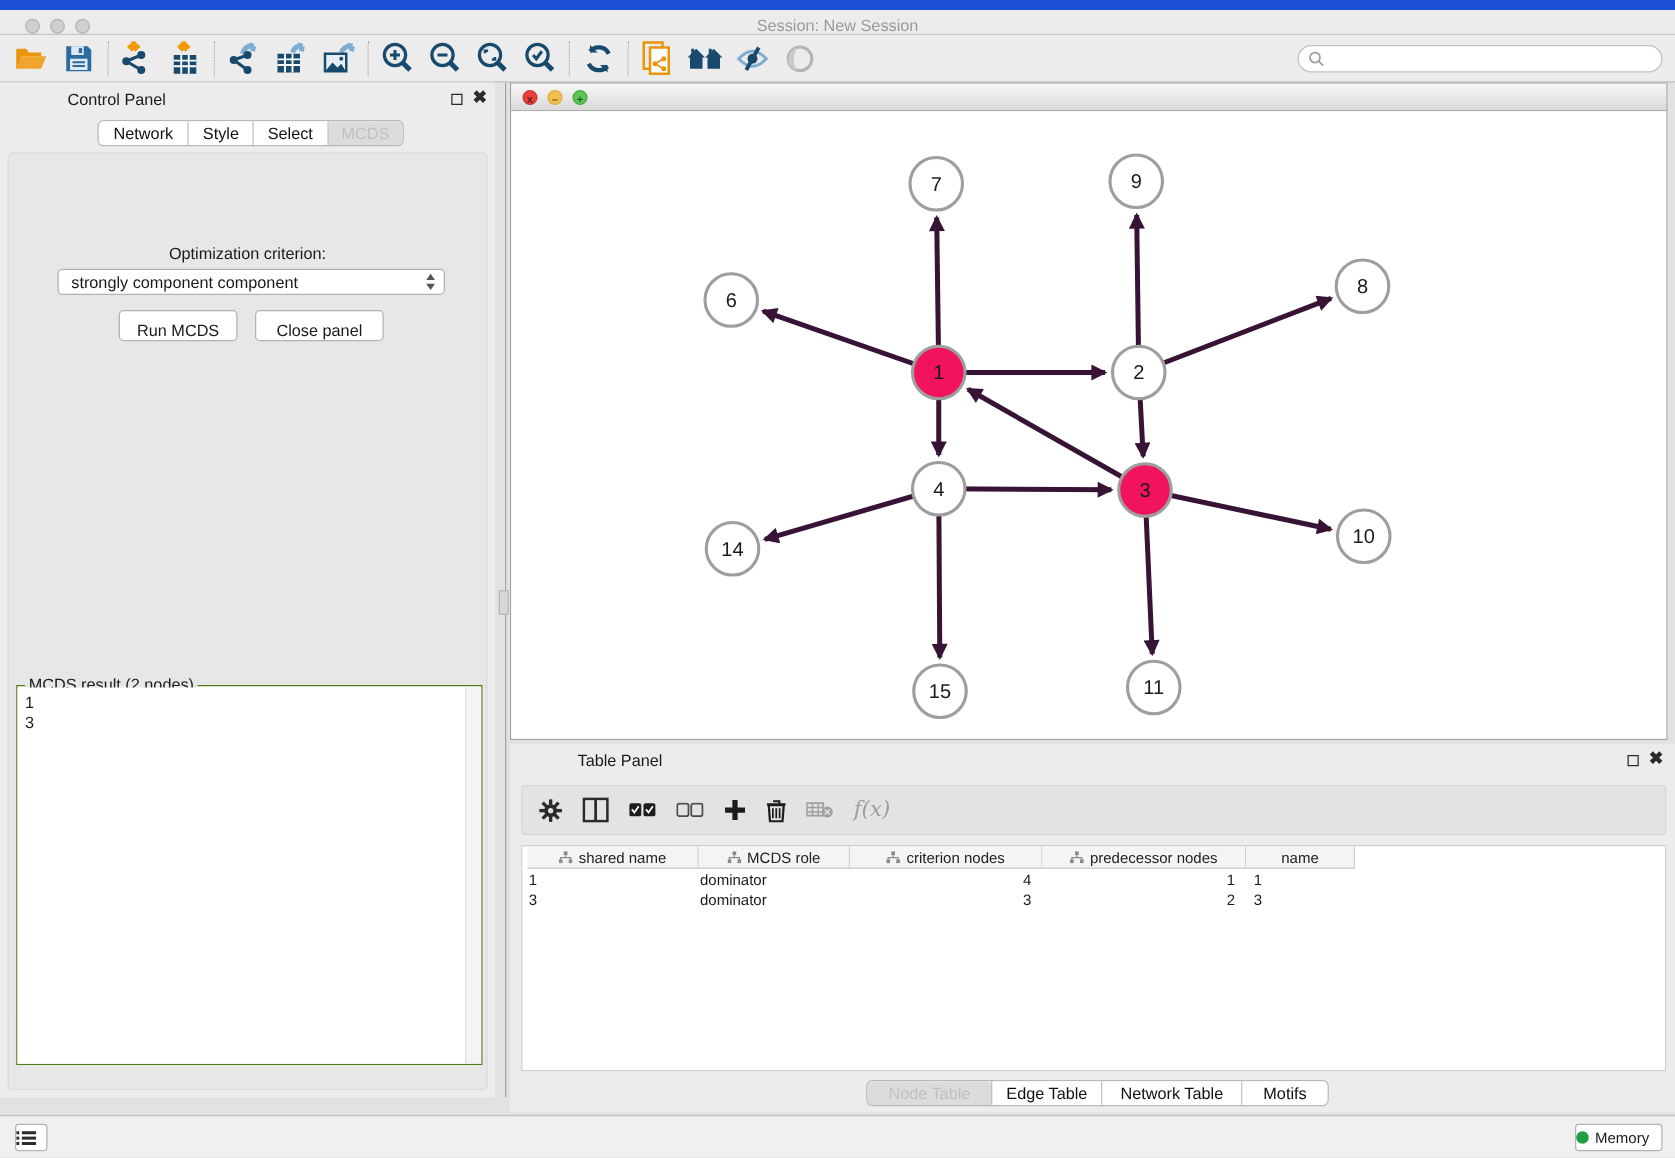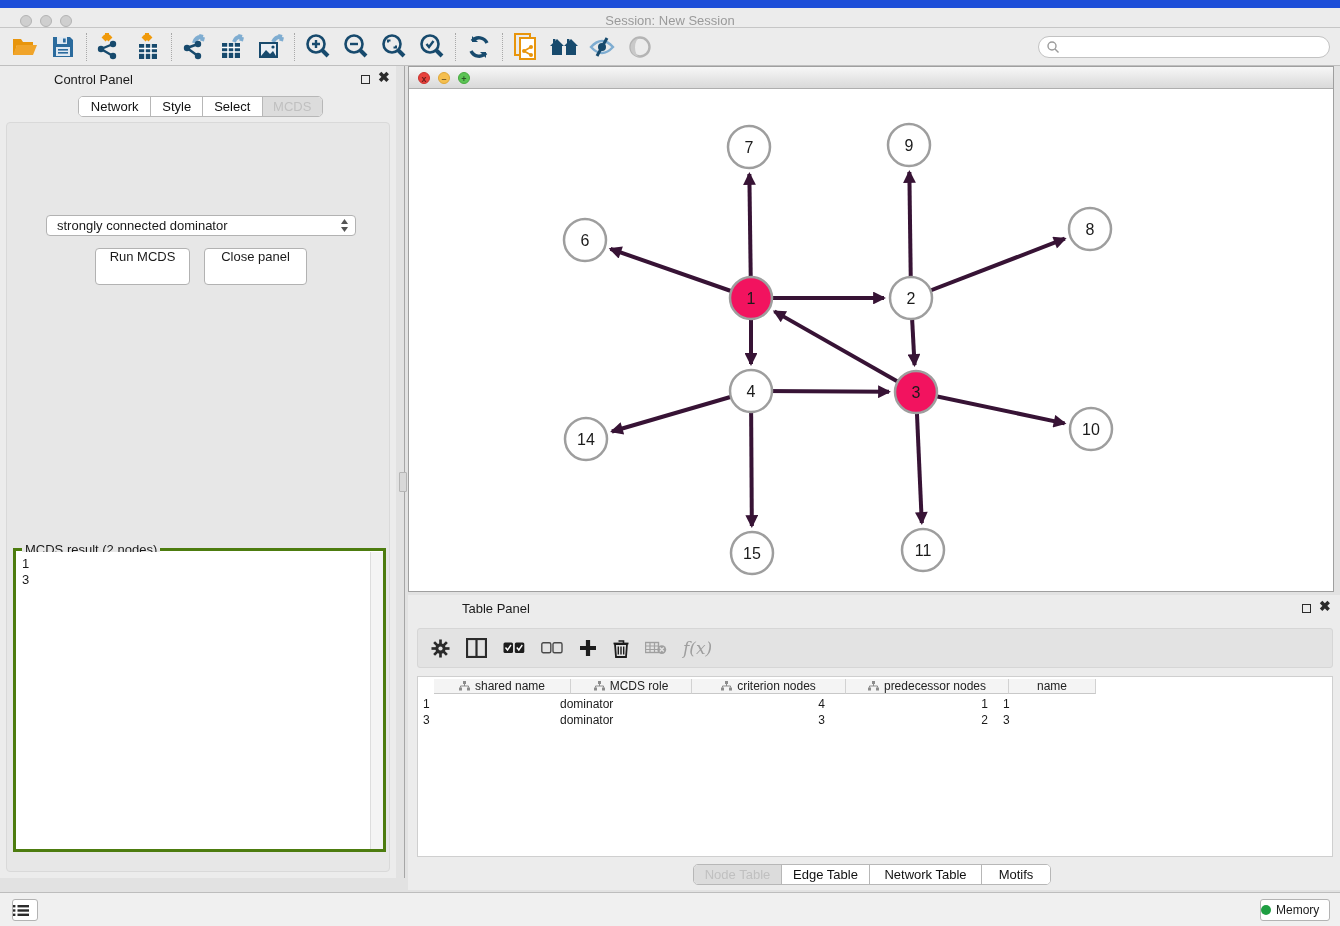--- a/index.html
+++ b/index.html
@@ -36,25 +36,25 @@
   .seg:last-child { border-right:none; }
   .seg.selected { background:#dcdcdc; color:#c0c0c0; }
 
   .cp-content { position:absolute; left:6px; top:56px; width:384px; height:750px;
                 background:#e7e7e7; border:1px solid #d9d9d9; border-radius:4px; }
   .opt-label { position:absolute; left:0; width:100%; top:72px; text-align:center; font-size:13px; }
   .dropdown { position:absolute; left:39px; top:92px; width:310px; height:21px; background:#fff;
               border:1px solid #b2b2b2; border-radius:4px; font-size:13px;
               display:flex; align-items:center; padding-left:10px; }
   .dd-stepper { position:absolute; right:6px; top:2px; display:flex; flex-direction:column; gap:1px; }
-  .btn { position:absolute; height:37px; background:#fff; border:1px solid #b2b2b2; border-radius:4px;
-         font-size:13px; display:flex; align-items:flex-start; justify-content:center; }
+  .btn { position:absolute; height:25px; background:#fff; border:1px solid #b2b2b2; border-radius:4px;
+         font-size:13px; display:flex; align-items:flex-end; justify-content:center; }
 
   .mcds-fieldset { position:absolute; left:6px; top:425px; width:373px; height:304px;
-                   border:3px solid #4d7c0f; background:#fff; }
+                   border:1px solid #4d7c0f; background:#fff; }
   .mcds-legend { position:absolute; left:6px; top:-9px; background:#e7e7e7; padding:0 3px; font-size:13px; }
   .mcds-body { position:absolute; left:0; top:1px; right:13px; bottom:0; background:#fff;
                font-size:13px; line-height:16px; padding:4px 0 0 6px; }
   .mcds-scroll { position:absolute; right:0; top:1px; width:13px; bottom:0;
                  background:#f4f4f4; border-left:1px solid #ddd; }
 
   .v-divider { left:404px; top:66px; width:1px; height:812px; background:#a6a6a6; }
   .v-grip { left:399px; top:472px; width:8px; height:20px; background:#d8d8d8;
             border:1px solid #b5b5b5; border-radius:1px; }
 
@@ -70,21 +70,21 @@
 
   
   .table-panel { left:408px; top:595px; width:932px; height:295px; background:#ececec; }
   .tp-toolbar { position:absolute; left:9px; top:33px; width:916px; height:40px;
                 background:#e3e3e3; border:1px solid #d6d6d6; border-radius:3px;
                 display:flex; align-items:center; gap:16px; padding-left:13px; }
   .fx { font-family:"DejaVu Serif", serif; font-style:italic; font-size:17px; color:#9e9e9e; }
 
   .tbl { position:absolute; left:9px; top:81px; width:916px; height:181px; background:#fff;
          border:1px solid #cfcfcf; }
-  .tbl-header { position:absolute; left:16px; top:0; height:18px; display:flex;align-items:center; }
+  .tbl-header { position:absolute; left:4px; top:0; height:18px; display:flex; }
   .th { background:#f4f4f4; border-right:1px solid #d2d2d2; border-bottom:1px solid #c8c8c8;
         display:flex; align-items:center; justify-content:center; gap:5px; font-size:12px; color:#222; }
   .tbl-row { position:absolute; display:flex; height:16px; font-size:12px; }
   .td { display:flex; align-items:center; padding:0 5px; }
   .td.num { justify-content:flex-end; }
 
   .bottom-tabs { position:absolute; left:285px; top:269px; }
 
   
   .statusbar { left:0; top:892px; width:1340px; height:34px; background:#f0f0f0; border-top:1px solid #bdbdbd; }
@@ -297,22 +297,23 @@
       </div>
     <div class="seg" style="width:60px">
         <span>Select</span>
       </div>
     <div class="seg selected" style="width:60px">
         <span>MCDS</span>
       </div>
   </div>
 
   <div class="cp-content">
+    <div class="opt-label">Optimization criterion:</div>
     <div class="dropdown">
-      <span>strongly connected dominator</span>
+      <span>strongly component component</span>
       <span class="dd-stepper">
         <svg width="9" height="7" viewBox="0 0 9 7">
             <path d="M1 6 L4.5 1 L8 6 z" fill="#555"></path>
           </svg>
         <svg width="9" height="7" viewBox="0 0 9 7">
             <path d="M1 1 L4.5 6 L8 1 z" fill="#555"></path>
           </svg>
       </span>
     </div>
     <div class="btn" style="left:88px; top:125px; width:95px">
@@ -518,21 +519,21 @@
     <div class="tbl-row" style="left:0; top:35px">
       <div class="td" style="width:137px">3</div>
       <div class="td" style="width:121px">dominator</div>
       <div class="td num" style="width:154px">3</div>
       <div class="td num" style="width:163px">2</div>
       <div class="td" style="width:87px; padding-left:10px">3</div>
     </div>
   </div>
 
   <div class="seg-tabs bottom-tabs">
-    <div class="seg selected" style="width:88px">
+    <div class="seg selected" style="width:100px">
         <span>Node Table</span>
       </div>
     <div class="seg" style="width:88px">
         <span>Edge Table</span>
       </div>
     <div class="seg" style="width:112px">
         <span>Network Table</span>
       </div>
     <div class="seg" style="width:68px">
         <span>Motifs</span>

